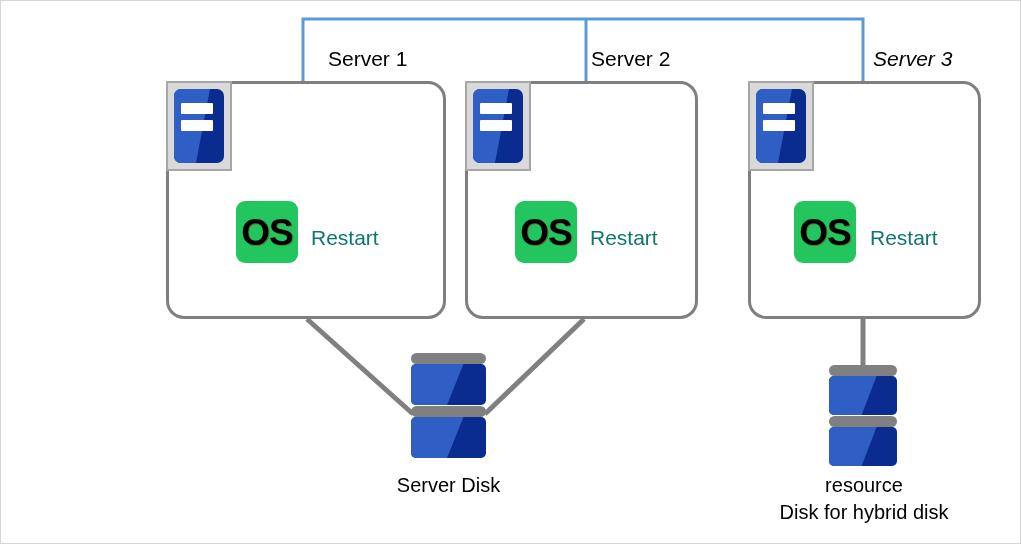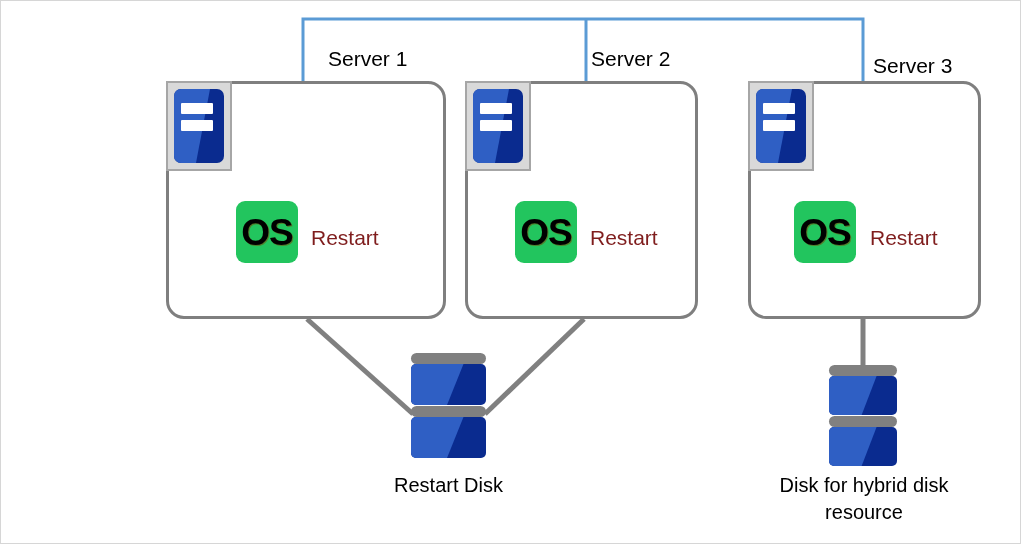--- a/index.html
+++ b/index.html
@@ -91,21 +91,21 @@
     color: #000000;
     font-weight: bold;
     font-size: 37px;
     letter-spacing: -1px;
     line-height: 1;
     text-shadow: 1px 1px 0 rgba(120,70,0,0.55);
   }
   .restart-label {
     position: absolute;
     font-size: 21px;
-    color: #7f1d1d;
+    color: #0f766e;
     white-space: nowrap;
     line-height: 1;
   }
 
   
   .disk {
     position: absolute;
   }
   .disk-bar {
     position: absolute;
@@ -179,44 +179,44 @@
   <div class="server-icon" style="left:464px; top:80px; width:66px; height:90px;">
     <div class="server-icon-body">
       <div class="server-bar b1"></div>
       <div class="server-bar b2"></div>
     </div>
   </div>
   <div class="os-badge" style="left:514px; top:200px; width:62px; height:62px;">OS</div>
   <div class="restart-label" style="left:589px; top:226px;">Restart</div>
 
   <div class="server-box" style="left:747px; top:80px; width:233px; height:238px;"></div>
-  <div class="server-label" style="left:872px; top:54px;">Server 3</div>
+  <div class="server-label" style="left:872px; top:47px;font-style:italic;">Server 3</div>
   <div class="server-icon" style="left:747px; top:80px; width:66px; height:90px;">
     <div class="server-icon-body">
       <div class="server-bar b1"></div>
       <div class="server-bar b2"></div>
     </div>
   </div>
   <div class="os-badge" style="left:793px; top:200px; width:62px; height:62px;">OS</div>
   <div class="restart-label" style="left:869px; top:226px;">Restart</div>
 
   <div class="disk" style="left:410px; top:352px; width:75px; height:98px;">
     <div class="disk-bar" style="top:0px;"></div>
     <div class="disk-block" style="top:11px; height:41px;"></div>
     <div class="disk-bar" style="top:53px;"></div>
     <div class="disk-block" style="top:64px; height:41px;"></div>
   </div>
   <div class="caption" style="left:295px; top:471px; width:305px;">
-    <div>Restart Disk</div>
+    <div>Server Disk</div>
   </div>
 
   <div class="disk" style="left:828px; top:364px; width:68px; height:92px;">
     <div class="disk-bar" style="top:0px;"></div>
     <div class="disk-block" style="top:11px; height:39px;"></div>
     <div class="disk-bar" style="top:51px;"></div>
     <div class="disk-block" style="top:62px; height:39px;"></div>
   </div>
   <div class="caption" style="left:738px; top:471px; width:250px;">
+    <div>resource</div>
     <div>Disk for hybrid disk</div>
-    <div>resource</div>
   </div>
 
 </div>
 
 </body></html>

